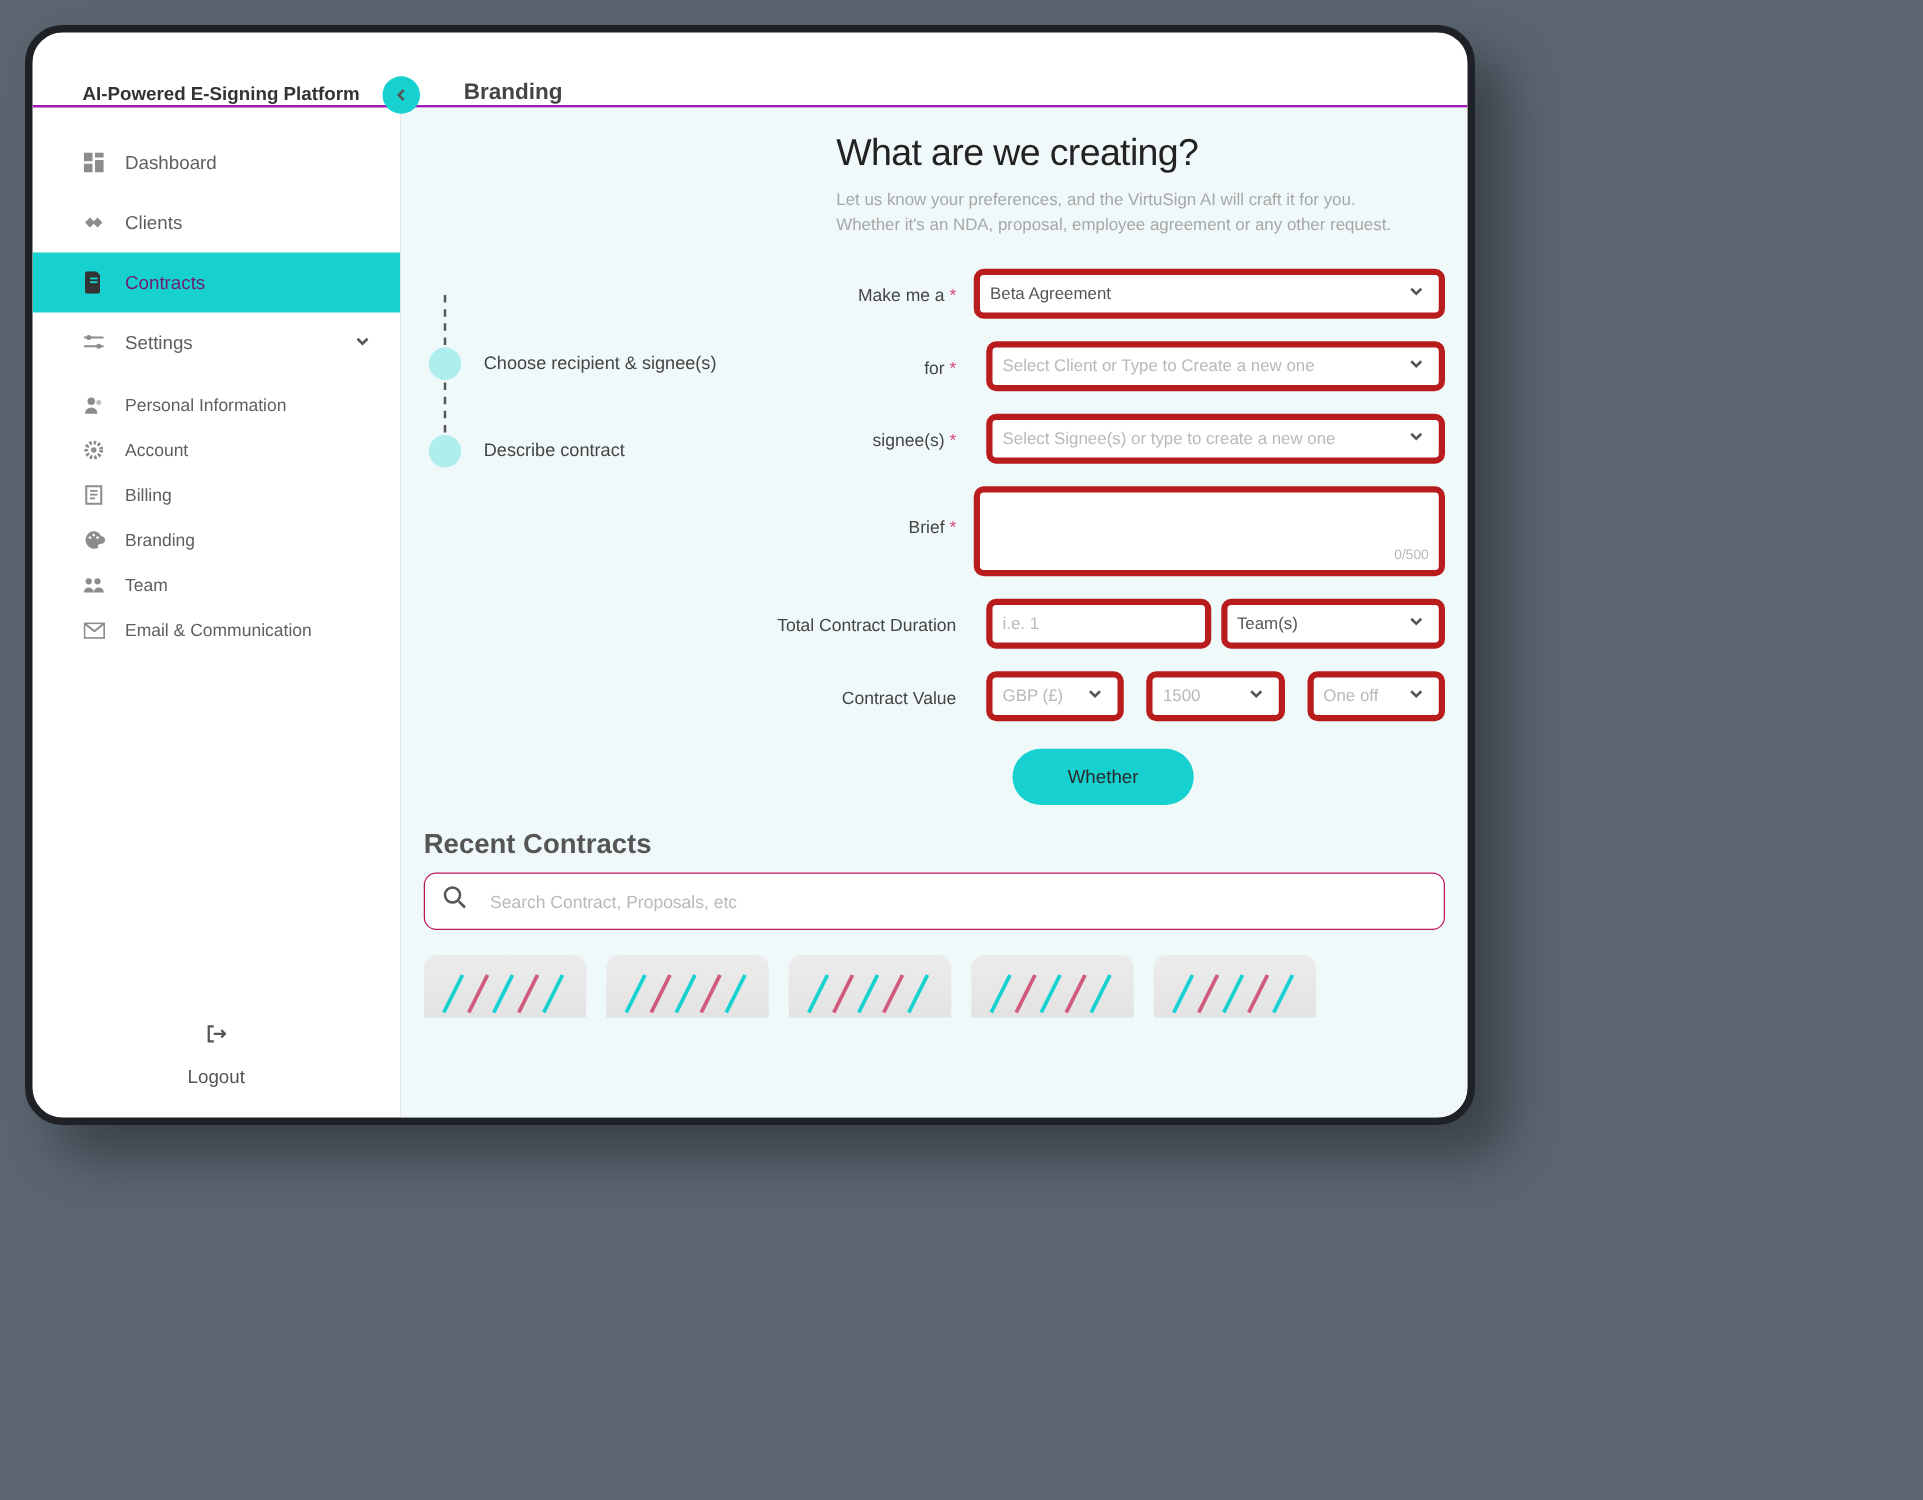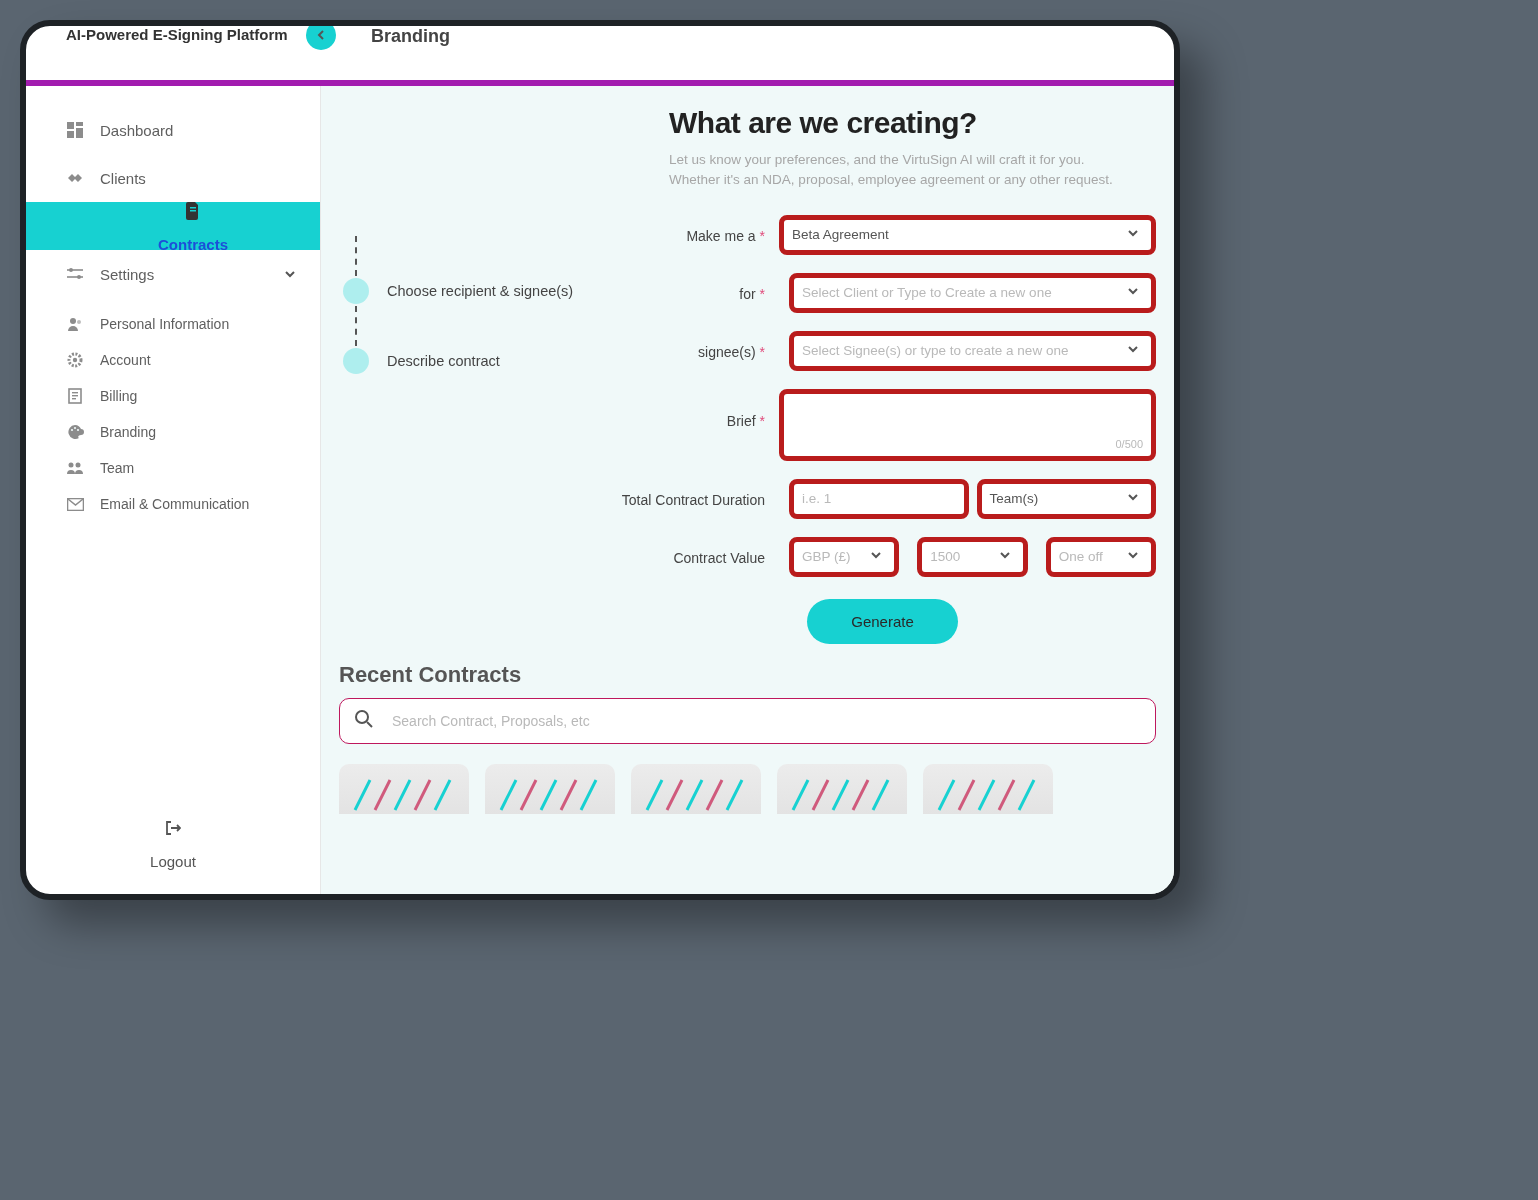--- a/index.html
+++ b/index.html
@@ -19,22 +19,22 @@
     box-shadow: 25px 25px 40px rgba(0,0,0,0.35);
     display: flex;
     flex-direction: column;
     border: 6px solid #1e2226;
     position: relative;
   }
   
   .header {
     height: 60px;
     display: flex;
-    align-items: flex-start;
-    border-bottom: 6px solid #a21caf;
+    align-items: flex-end;
+    border-bottom: 2px solid #a21caf;
     flex: none;
   }
   .header-brand {
     width: 295px;
     padding-left: 40px;
     font-weight: 700;
     font-size: 15px;
     display: flex;
     align-items: center;
     position: relative;
@@ -79,23 +79,22 @@
     align-items: center;
     gap: 16px;
     padding-left: 40px;
     font-size: 15px;
     color: #5f5f5f;
     cursor: pointer;
     position: relative;
   }
   .nav-item.active {
     background: #17d1d1;
-    color: #1d4ed8;
-    font-weight: 700;
-    flex-direction: column;
+    color: #701a75;
+    font-weight: 400;
   }
   .nav-item .chev {
     position: absolute;
     right: 24px;
   }
   .nav-icon { width: 18px; height: 18px; display:flex; align-items:center; justify-content:center; }
   .subnav {
     padding-top: 8px;
   }
   .subnav .nav-item {
@@ -160,21 +159,21 @@
     width: 0;
     height: 40px;
     border-left: 2px dashed #555;
     margin-left: 12px;
   }
   
   .form-col { flex:1; }
   .form-head { text-align: left; padding-left: 60px; padding-right: 20px; }
   .form-title {
     font-size: 30px;
-    font-weight: 700;
+    font-weight: 400;
     color: #222;
     margin-bottom: 10px;
     letter-spacing: -0.5px;
   }
   .form-sub {
     font-size: 13.5px;
     color: #a7a7a7;
     line-height: 1.5;
   }
   .form-rows { margin-top: 24px; }
@@ -501,21 +500,21 @@
                 </div>
                 <div class="control placeholder" style="flex:1;">
                   <span>One off</span>
                   <span class="chev-d"><svg width="12" height="12" viewBox="0 0 12 12">
                         <path d="M2 4 L6 8 L10 4" class="chev-svg"></path>
                       </svg></span>
                 </div>
               </div>
             </div>
             <div class="generate-row">
-              <button>Generate</button>
+              <button>Whether</button>
             </div>
           </div>
         </div>
       </div>
 
       <div class="recent">
         <h2>Recent Contracts</h2>
         <div class="search-box">
           <span>
             <svg width="20" height="20" viewBox="0 0 20 20">

